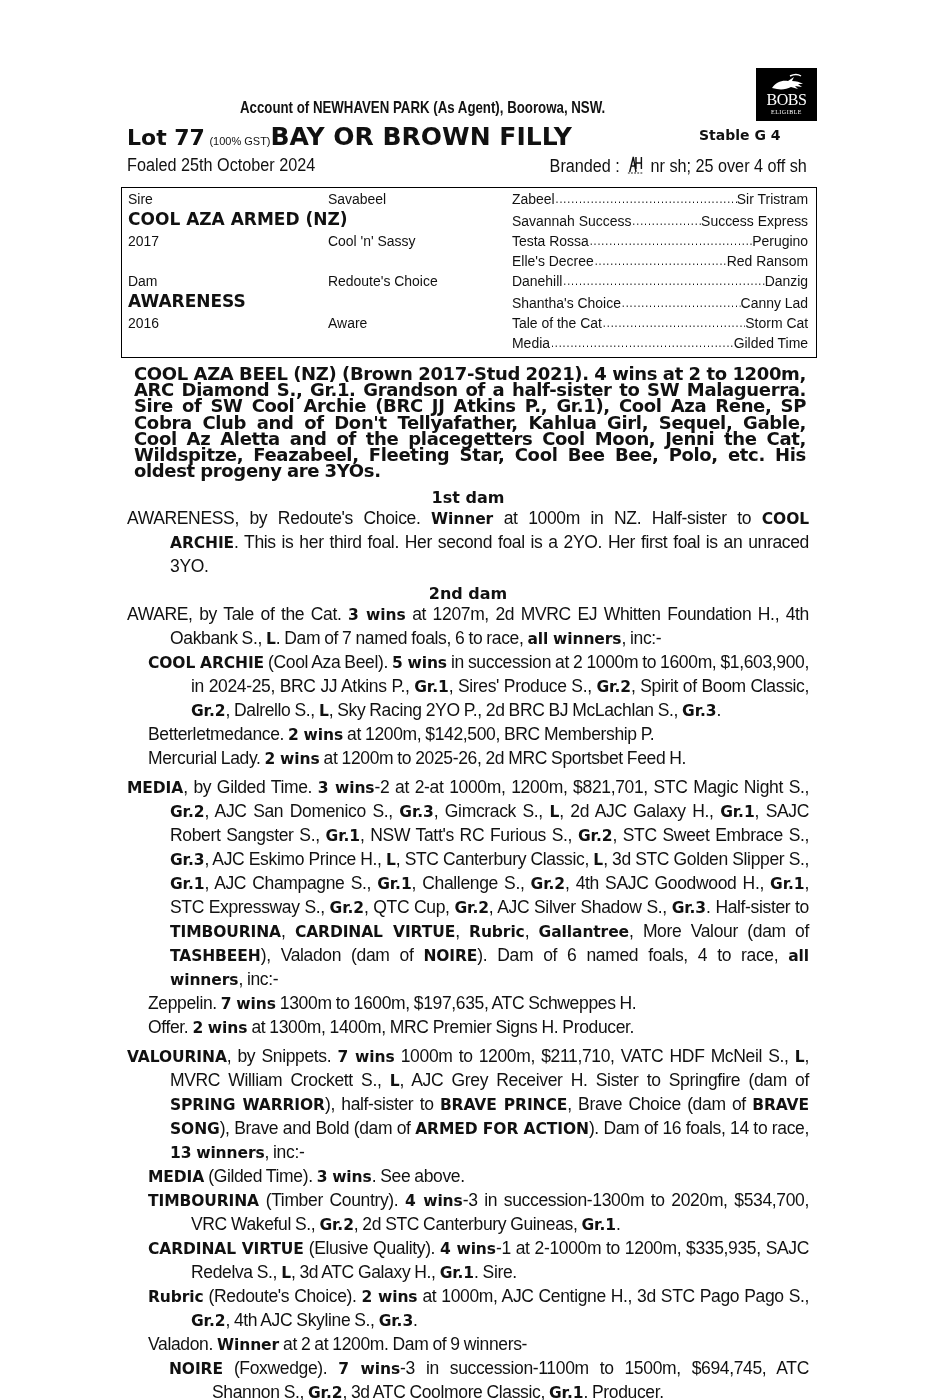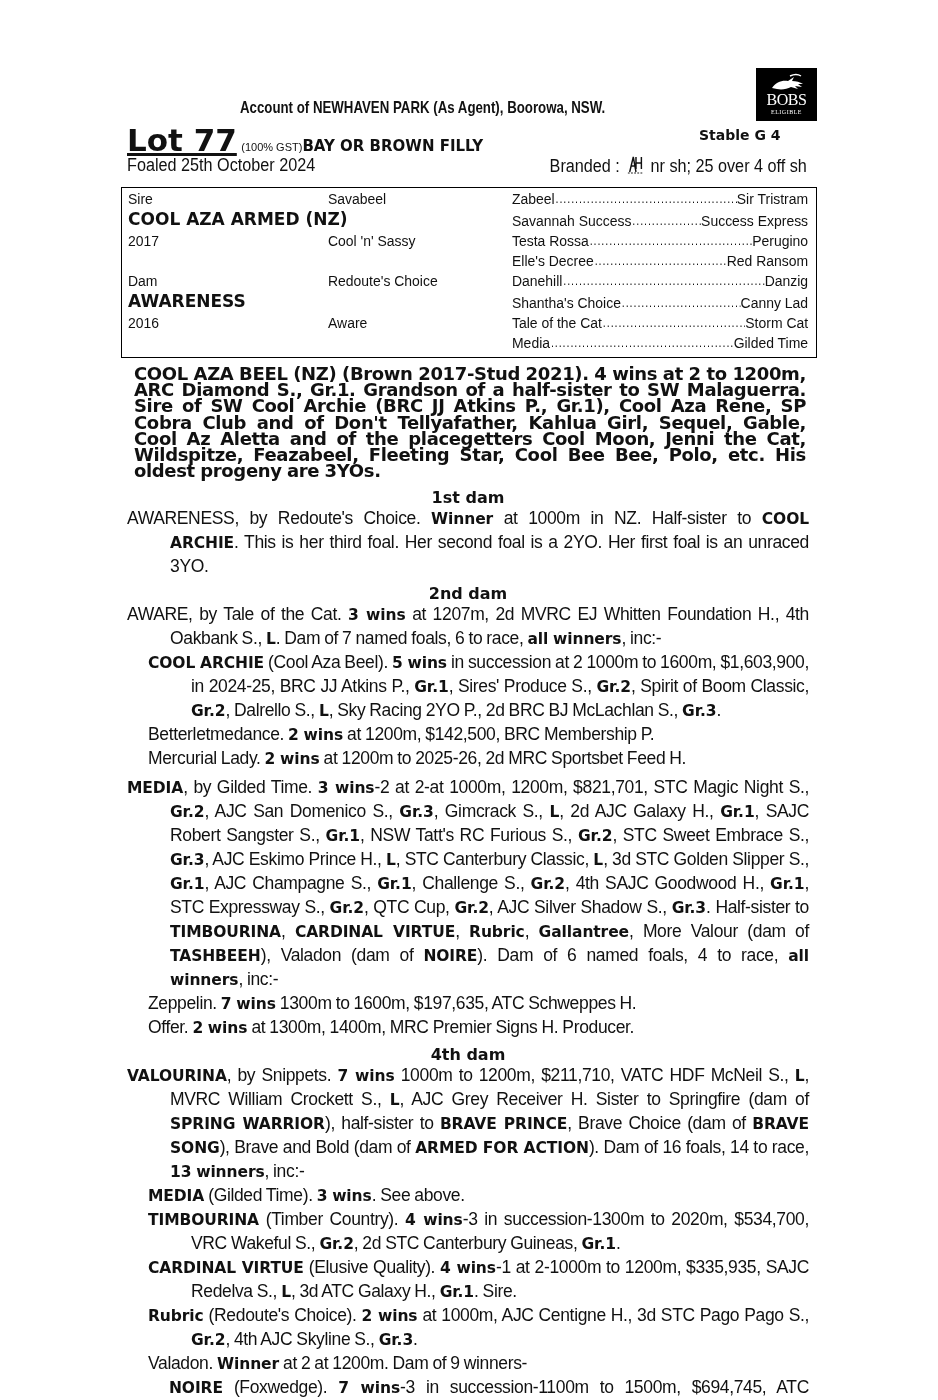--- a/index.html
+++ b/index.html
@@ -7,23 +7,23 @@
     .page { position: absolute; left: 0; top: 0; width: 938px; height: 1400px; }
 
     .logo { position: absolute; left: 756px; top: 68px; width: 61px; height: 53px; background: #000; color: #fff; text-align: center; }
     .logo svg { position: absolute; left: 12px; top: 5px; }
     .logo .bobs { position: absolute; left: 0; right: 0; top: 24px; font-family: "Liberation Serif", serif; font-size: 16px; letter-spacing: -0.5px; line-height: 16px; }
     .logo .elig { position: absolute; left: 0; right: 0; top: 41px; font-family: "Liberation Serif", serif; font-size: 6px; letter-spacing: 0.5px; line-height: 7px; }
 
     .account { position: absolute; left: 240px; top: 98px; font-size: 17px; font-weight: bold; white-space: nowrap; transform: scaleX(0.78); transform-origin: left top; }
 
     .lotline { position: absolute; left: 127px; top: 122px; white-space: nowrap; }
-    .lot { font-family: "DejaVu Sans", sans-serif; font-weight: bold; font-size: 31px; text-decoration: underline; }
+    .lot { font-family: "DejaVu Sans", sans-serif; font-weight: bold; font-size: 22px; }
     .gst { font-size: 11px; }
-    .horse { font-family: "DejaVu Sans", sans-serif; font-weight: bold; font-size: 15px; }
+    .horse { font-family: "DejaVu Sans", sans-serif; font-weight: bold; font-size: 25px; }
     .stable { position: absolute; left: 699px; top: 127px; font-family: "DejaVu Sans", sans-serif; font-weight: bold; font-size: 14px; white-space: nowrap; text-align: center; }
 
     .foaled { position: absolute; left: 127px; top: 155px; font-size: 18px; white-space: nowrap; transform: scaleX(0.9); transform-origin: left top; }
     .branded { position: absolute; right: 131px; top: 155px; font-size: 18px; white-space: nowrap; transform: scaleX(0.9); transform-origin: right top; }
     .brand-glyph { display: inline-block; vertical-align: -3px; margin: 0 2px; }
 
     .ped { position: absolute; left: 121px; top: 187px; width: 694px; height: 169px; border: 1.5px solid #000; }
     .ped .cell { position: absolute; font-size: 15.5px; line-height: 20px; white-space: nowrap; transform: scaleX(0.9); transform-origin: left top; }
     .ped .big { font-family: "DejaVu Sans", sans-serif; font-weight: bold; font-size: 17px; transform: none; }
     .ped .anc { position: absolute; left: 390px; width: 296px; height: 20px; font-size: 15.5px; line-height: 20px; }
@@ -166,21 +166,20 @@
 
   <div class="sec" style="top:776px;">
     <div class="paras">
         <div class="p lvl0"><b>MEDIA</b>, by Gilded Time. <b>3 wins</b>-2 at 2-at 1000m, 1200m, $821,701, STC Magic Night S., <b>Gr.2</b>, AJC San Domenico S., <b>Gr.3</b>, Gimcrack S., <b>L</b>, 2d AJC Galaxy H., <b>Gr.1</b>, SAJC Robert Sangster S., <b>Gr.1</b>, NSW Tatt's RC Furious S., <b>Gr.2</b>, STC Sweet Embrace S., <b>Gr.3</b>, AJC Eskimo Prince H., <b>L</b>, STC Canterbury Classic, <b>L</b>, 3d STC Golden Slipper S., <b>Gr.1</b>, AJC Champagne S., <b>Gr.1</b>, Challenge S., <b>Gr.2</b>, 4th SAJC Goodwood H., <b>Gr.1</b>, STC Expressway S., <b>Gr.2</b>, QTC Cup, <b>Gr.2</b>, AJC Silver Shadow S., <b>Gr.3</b>. Half-sister to <b>TIMBOURINA</b>, <b>CARDINAL VIRTUE</b>, <b>Rubric</b>, <b>Gallantree</b>, More Valour (dam of <b>TASHBEEH</b>), Valadon (dam of <b>NOIRE</b>). Dam of 6 named foals, 4 to race, <b>all winners</b>, inc:-</div>
         <div class="p lvl1">Zeppelin. <b>7 wins</b> 1300m to 1600m, $197,635, ATC Schweppes H.</div>
         <div class="p lvl1">Offer. <b>2 wins</b> at 1300m, 1400m, MRC Premier Signs H. Producer.</div>
       </div>
   </div>
 
   <div class="sec" style="top:1045px;">
-    <h3>4th dam</h3>
     <div class="paras">
         <div class="p lvl0"><b>VALOURINA</b>, by Snippets. <b>7 wins</b> 1000m to 1200m, $211,710, VATC HDF McNeil S., <b>L</b>, MVRC William Crockett S., <b>L</b>, AJC Grey Receiver H. Sister to Springfire (dam of <b>SPRING WARRIOR</b>), half-sister to <b>BRAVE PRINCE</b>, Brave Choice (dam of <b>BRAVE SONG</b>), Brave and Bold (dam of <b>ARMED FOR ACTION</b>). Dam of 16 foals, 14 to race, <b>13 winners</b>, inc:-</div>
         <div class="p lvl1"><b>MEDIA</b> (Gilded Time). <b>3 wins</b>. See above.</div>
         <div class="p lvl1"><b>TIMBOURINA</b> (Timber Country). <b>4 wins</b>-3 in succession-1300m to 2020m, $534,700, VRC Wakeful S., <b>Gr.2</b>, 2d STC Canterbury Guineas, <b>Gr.1</b>.</div>
         <div class="p lvl1"><b>CARDINAL VIRTUE</b> (Elusive Quality). <b>4 wins</b>-1 at 2-1000m to 1200m, $335,935, SAJC Redelva S., <b>L</b>, 3d ATC Galaxy H., <b>Gr.1</b>. Sire.</div>
         <div class="p lvl1"><b>Rubric</b> (Redoute's Choice). <b>2 wins</b> at 1000m, AJC Centigne H., 3d STC Pago Pago S., <b>Gr.2</b>, 4th AJC Skyline S., <b>Gr.3</b>.</div>
         <div class="p lvl1">Valadon. <b>Winner</b> at 2 at 1200m. Dam of 9 winners-</div>
         <div class="p lvl2"><b>NOIRE</b> (Foxwedge). <b>7 wins</b>-3 in succession-1100m to 1500m, $694,745, ATC Shannon S., <b>Gr.2</b>, 3d ATC Coolmore Classic, <b>Gr.1</b>. Producer.</div>
       </div>
   </div>

